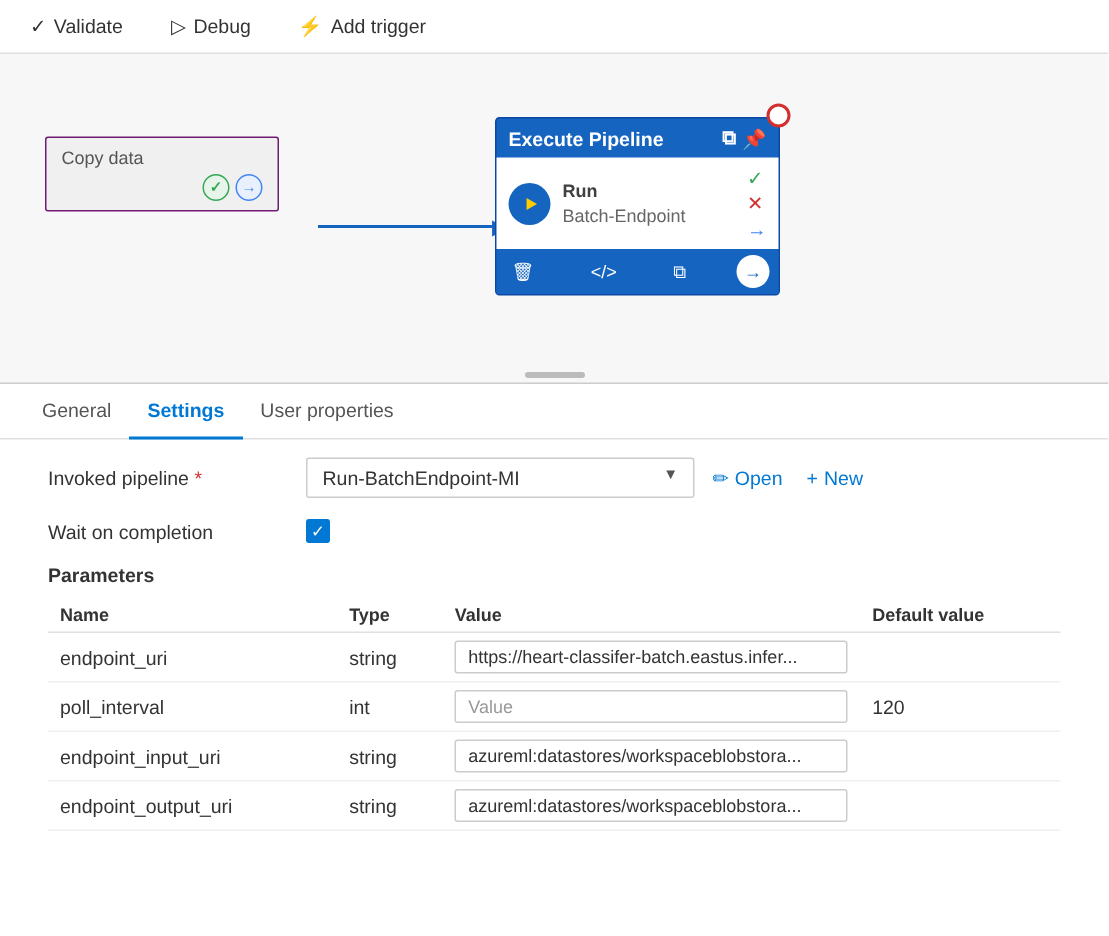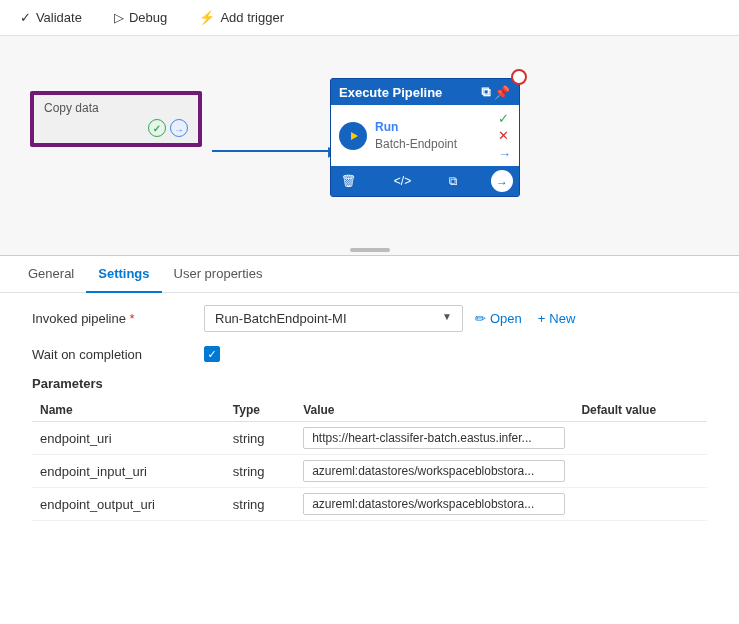--- a/index.html
+++ b/index.html
@@ -18,22 +18,22 @@
     }
 
     
     .canvas-area {
       background: #f7f7f7; position: relative;
       height: 220px; border-bottom: 1px solid #ccc; overflow: hidden;
     }
 
     .copy-data-node {
       position: absolute; top: 55px; left: 30px;
-      background: #f0f0f0; border: 4px solid #701a75;
-      width: 172px; padding: 6px 10px;
+      background: #f0f0f0; border: 1px solid #701a75;
+      width: 156px; padding: 6px 10px;
       border-radius: 2px;
     }
     .copy-data-node .node-title {
       font-size: 12px; color: #555; margin-bottom: 4px;
     }
     .copy-data-node .node-body {
       display: flex; align-items: center; gap: 8px; font-size: 13px;
     }
     .copy-data-node .sink-icon {
       width: 28px; height: 28px; background: #1a6fc4;
@@ -67,21 +67,21 @@
     .execute-node .node-body-area {
       background: #fff; margin: 0; padding: 6px 8px;
       display: flex; align-items: center; gap: 8px;
     }
     .run-icon {
       width: 28px; height: 28px; background: #1565c0;
       display: flex; align-items: center; justify-content: center;
       border-radius: 50%; color: #fff; font-size: 11px;
     }
     .run-labels { font-size: 12px; line-height: 1.4; }
-    .run-labels .run-name { font-weight: 600; color: #3b82f6; }
+    .run-labels .run-name { font-weight: 600; color: #404040; }
     .run-labels .run-sub { color: #666; }
     .status-green { color: #34a853; font-size: 13px; }
     .status-red { color: #d32f2f; font-size: 13px; }
     .status-blue { color: #4285f4; font-size: 13px; }
 
     .execute-node .node-actions {
       display: flex; align-items: center; justify-content: space-between;
       padding: 4px 6px; background: #1565c0;
     }
     .node-action-btn {
@@ -292,20 +292,26 @@
           </tr>
         </thead>
         <tbody id="params-tbody">
         <tr>
               <td>endpoint_uri</td>
               <td>string</td>
               <td><input type="text" class="value-input" value="https://heart-classifer-batch.eastus.infer..." style=""></td>
               <td></td>
             </tr>
             <tr>
+              <td>poll_interval</td>
+              <td>int</td>
+              <td><input type="text" class="value-input placeholder" placeholder="Value" value="Value" style=""></td>
+              <td class="default-val">120</td>
+            </tr>
+            <tr>
               <td>endpoint_input_uri</td>
               <td>string</td>
               <td><input type="text" class="value-input" value="azureml:datastores/workspaceblobstora..." style=""></td>
               <td></td>
             </tr>
             <tr>
               <td>endpoint_output_uri</td>
               <td>string</td>
               <td><input type="text" class="value-input" value="azureml:datastores/workspaceblobstora..." style=""></td>
               <td></td>

